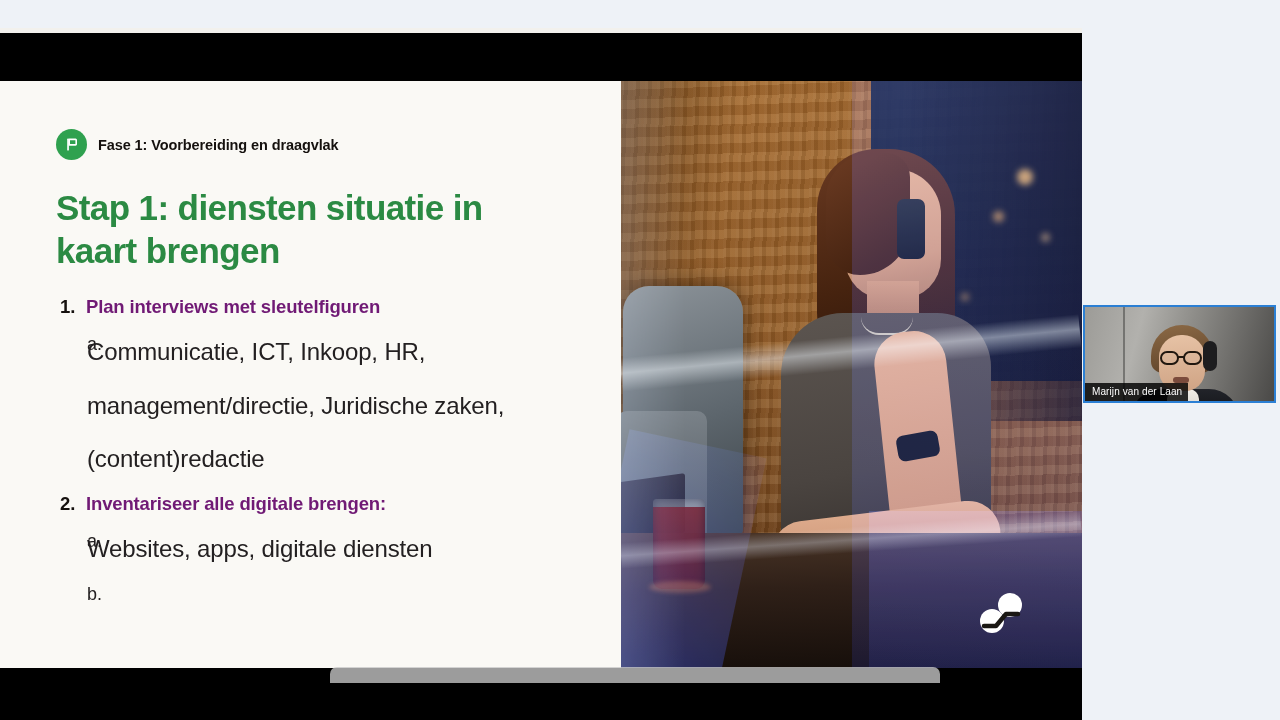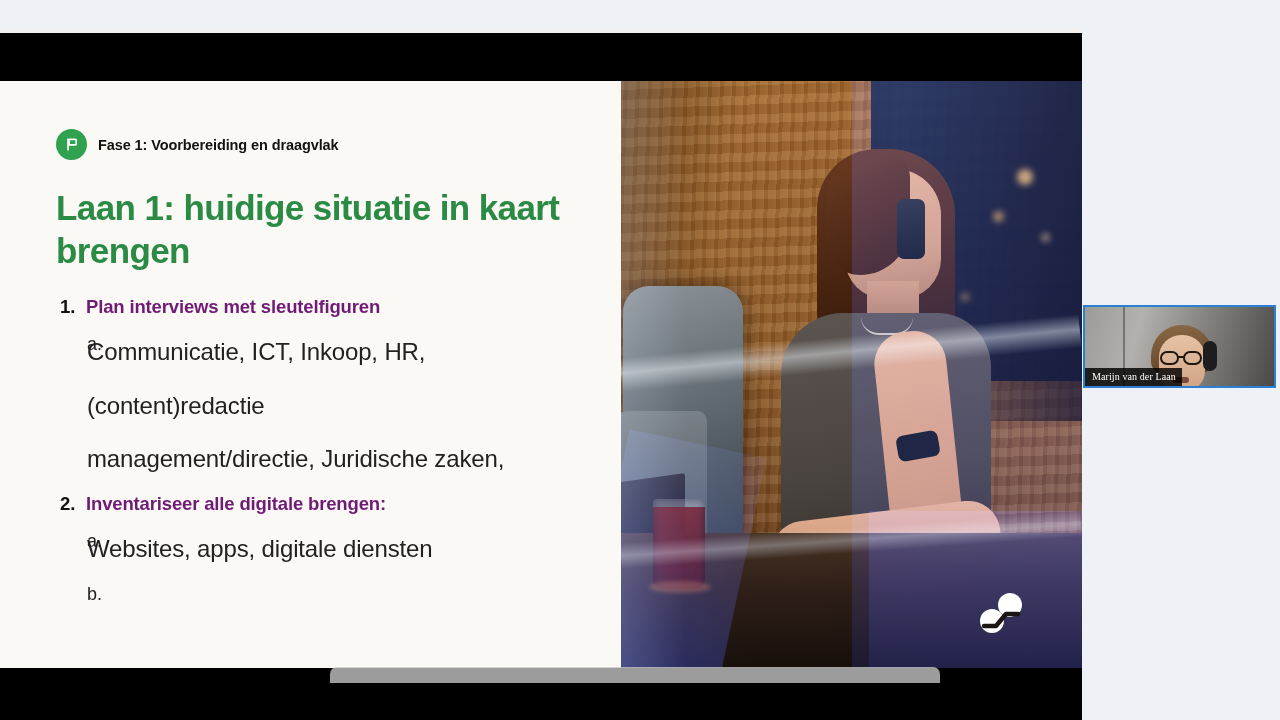--- a/index.html
+++ b/index.html
@@ -240,22 +240,22 @@
     background:rgba(200,200,200,.78); border-radius:7px 7px 0 0;
   }
   .caption {
     position:absolute; left:0; top:655px; width:1082px;
     text-align:center; color:#fff;
     font-size:27px; line-height:1.22; letter-spacing:-0.2px;
   }
 
   
   .tile {
-    position:absolute; left:1083px; top:305px; width:193px; height:83px;
-    border:2px solid #2b7fd4; background:#0c4a6e; overflow:hidden;font-family:Liberation Serif, serif;
+    position:absolute; left:1083px; top:305px; width:193px; height:98px;
+    border:2px solid #2b7fd4; background:#0c4a6e; overflow:hidden;
   }
   .tile-inner { position:absolute; inset:0; overflow:hidden; }
   .tile-wall {
     position:absolute; inset:0;
     background:linear-gradient(105deg, #9c9b97 0%, #b2b1ad 28%, #8e8d89 52%, #6f6e6b 74%, #4a4947 100%);
   }
   .tile-corner {
     position:absolute; left:38px; top:0; width:2px; height:109px;
     background:rgba(60,60,58,.5);
   }
@@ -324,40 +324,40 @@
         <div class="eyebrow">
           <div class="badge">
             <svg width="17" height="17" viewBox="0 0 17 17" aria-hidden="true">
               <rect x="4.2" y="2.6" width="1.7" height="12" rx="0.7" fill="#ffffff"></rect>
               <path d="M6.2 3.4 H12.6 A0.6 0.6 0 0 1 13.2 4 V8.3 A0.6 0.6 0 0 1 12.6 8.9 H6.2 Z" fill="none" stroke="#ffffff" stroke-width="1.6" stroke-linejoin="round"></path>
             </svg>
           </div>
           <span class="eyebrow-text">Fase 1: Voorbereiding en draagvlak</span>
         </div>
 
-        <h1 class="slide-title">Laan 1: huidige situatie in kaart brengen</h1>
+        <h1 class="slide-title">Stap 1: diensten situatie in kaart brengen</h1>
 
         <ol class="steps">
           <li>
             <div class="step-row">
               <span class="step-num">1.</span>
               <span class="step-text">Plan interviews met sleutelfiguren</span>
             </div>
             <ol class="sub">
               <li>
                 <span class="sub-num">a.</span>
                 <span class="sub-text">Communicatie, ICT, Inkoop, HR,</span>
               </li>
               <li>
                 <span class="sub-num"></span>
-                <span class="sub-text">(content)redactie</span>
+                <span class="sub-text">management/directie, Juridische zaken,</span>
               </li>
               <li>
                 <span class="sub-num"></span>
-                <span class="sub-text">management/directie, Juridische zaken,</span>
+                <span class="sub-text">(content)redactie</span>
               </li>
             </ol>
           </li>
 
           <li>
             <div class="step-row">
               <span class="step-num">2.</span>
               <span class="step-text">Inventariseer alle digitale brengen:</span>
             </div>
             <ol class="sub">

